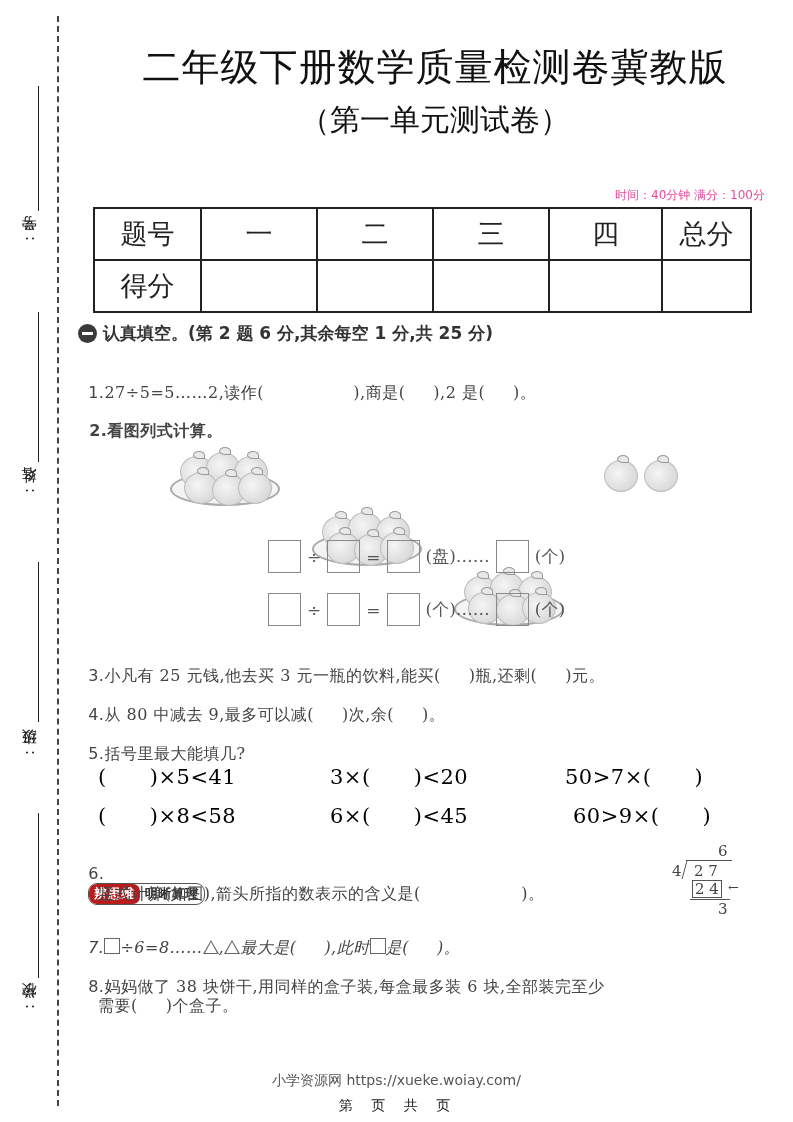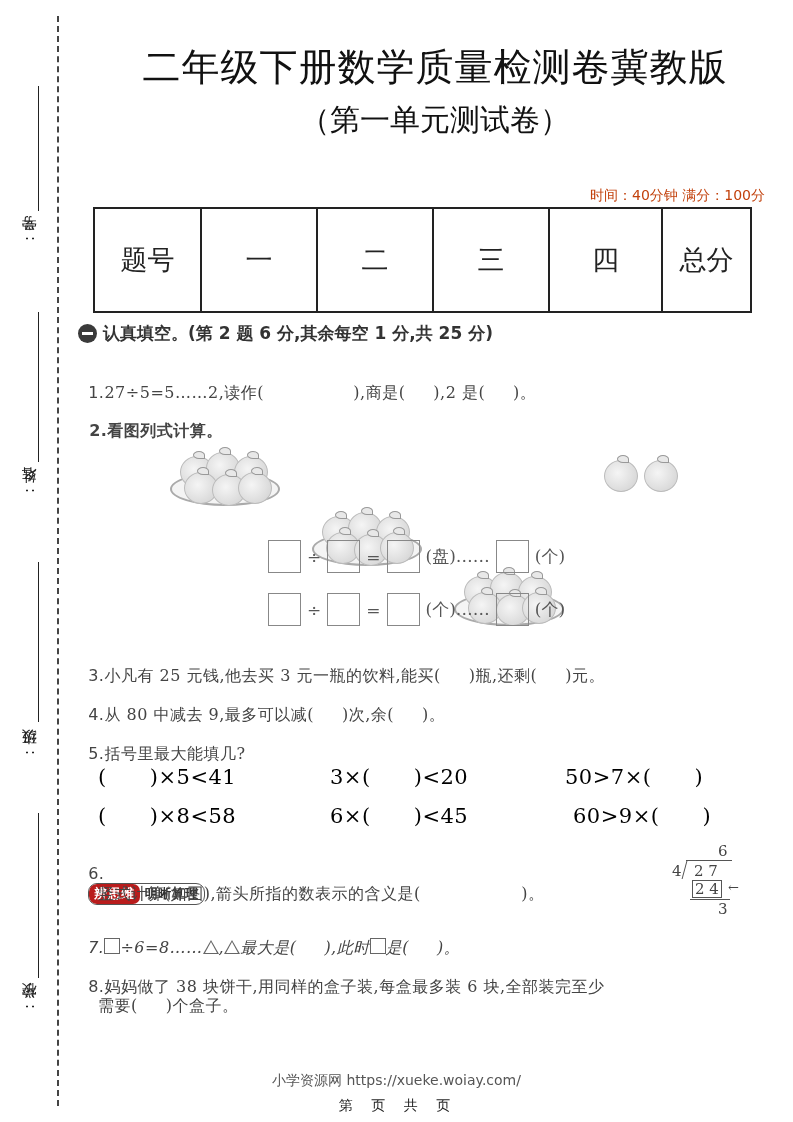--- a/index.html
+++ b/index.html
@@ -11,21 +11,21 @@
     .dotline { left:57px; top:16px; width:0; height:1090px; border-left:2px dashed #444; }
     .bind-line { left:38px; width:0; border-left:1.5px solid #222; }
     .bind-label { left:20px; width:26px; font-size:15px; color:#222;
       writing-mode: vertical-rl; transform: rotate(180deg); text-align:center;
       font-family:"DejaVu Sans", sans-serif; letter-spacing:1px; }
 
     .title { left:100px; top:42px; width:670px; text-align:center; font-size:38px;
       font-family:"DejaVu Sans", sans-serif; color:#111; letter-spacing:1px; font-weight:500; }
     .subtitle { left:100px; top:100px; width:670px; text-align:center; font-size:30px;
       font-family:"DejaVu Sans", sans-serif; color:#111; }
-    .meta { right:28px; top:187px; font-size:14px; font-family:"DejaVu Sans", sans-serif; color:#c2410c; }
+    .meta { right:28px; top:187px; font-size:12px; font-family:"DejaVu Sans", sans-serif; color:#ec4899; }
 
     table.score { position:absolute; left:93px; top:207px; width:659px; height:106px;
       border-collapse:collapse; }
     table.score td { border:2px solid #222; text-align:center; font-size:27px;
       font-family:"DejaVu Sans", sans-serif; color:#222; padding:0; }
     table.score tr { height:52px; }
 
     .sec-head { left:78px; top:322px; font-size:17px; font-family:"DejaVu Sans", sans-serif;
       color:#333; font-weight:bold; display:flex; align-items:center; gap:6px; }
     .sec-badge { width:19px; height:19px; border-radius:50%; background:#3a3a3a;
@@ -88,20 +88,28 @@
 
 <table class="score">
   <tbody>
       <tr>
     <td style="width:105px">题号</td>
     <td style="width:114px">一</td>
     <td style="width:114px">二</td>
     <td style="width:114px">三</td>
     <td style="width:111px">四</td>
     <td>总分</td>
+  </tr>
+  <tr>
+    <td>得分</td>
+    <td></td>
+    <td></td>
+    <td></td>
+    <td></td>
+    <td></td>
   </tr>
 </tbody>
   </table>
 
 <div class="abs sec-head">
   <span class="sec-badge">
       <i></i>
     </span>
   <span>认真填空。(第 2 题 6 分,其余每空 1 分,共 25 分)</span>
 </div>

